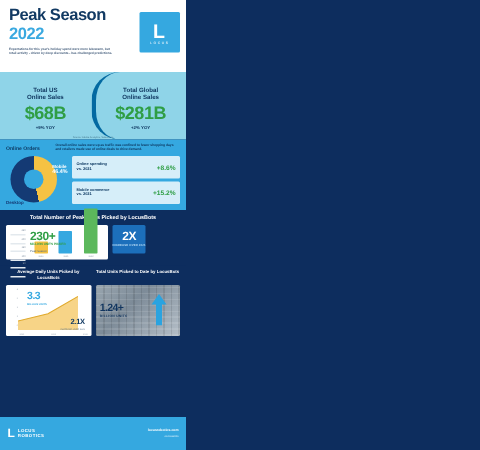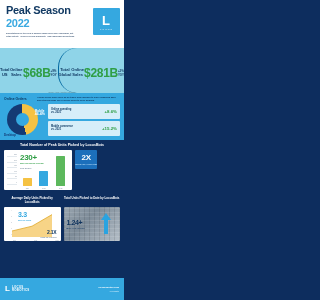--- a/index.html
+++ b/index.html
@@ -48,25 +48,25 @@
   }
 
   
   .sales {
     background:#8fd4e8;
     height:45px;
     display:flex;
     position:relative;
   }
   .sales-col {
-    flex:1; display:flex; 
+    flex:1; display:flex; flex-direction:column;
     align-items:center; justify-content:center;
     padding-top:3px;
   }
-  .sales-col + .sales-col { border-left:1px solid #0369a1;border-radius:19px; }
+  .sales-col + .sales-col { border-left:3px solid #0369a1;border-radius:19px; }
   .sales-label {
     font-size:4.1px; font-weight:bold; color:#123a63;
     line-height:5.2px; text-align:center;
   }
   .sales-value {
     font-size:12px; font-weight:bold; color:#2f9e45;
     line-height:13px; margin-top:2px; letter-spacing:-0.3px;
   }
   .sales-yoy {
     font-size:2.9px; font-weight:bold; color:#123a63;
@@ -144,21 +144,21 @@
     background:#0d2d5e;
     padding:3px 4px 4px;
   }
   .section-title {
     font-size:3.6px; font-weight:bold; color:#ffffff;
     text-align:center; margin-bottom:3px;
   }
   .peak-body { display:flex; gap:3px; }
   .bar-panel {
     background:#ffffff; border-radius:1px;
-    width:68px; height:40px; padding:19px 2px 2px 2px;
+    width:68px; height:23px; padding:19px 2px 2px 2px;
     position:relative;
   }
   .bar-big {
     position:absolute; left:16px; top:4px;
     font-size:8px; font-weight:bold; color:#2f9e45;
     line-height:8px; letter-spacing:-0.3px;
   }
   .bar-sub {
     position:absolute; left:16px; top:12px;
     font-size:2.1px; font-weight:bold; color:#2f9e45;

